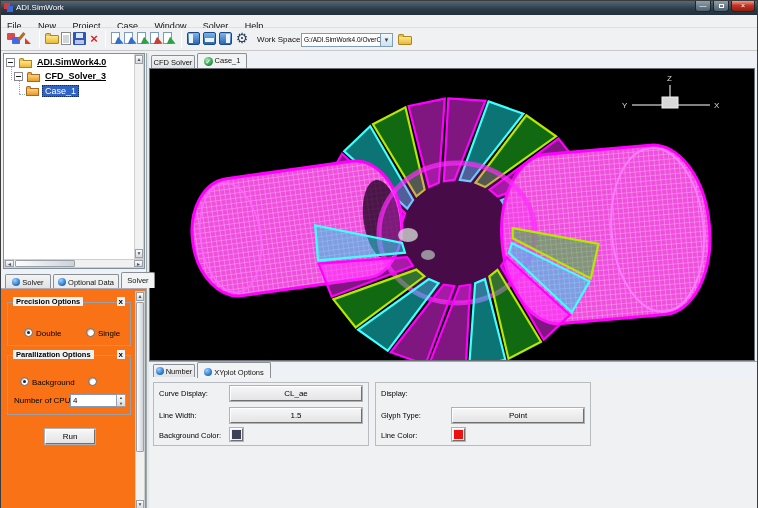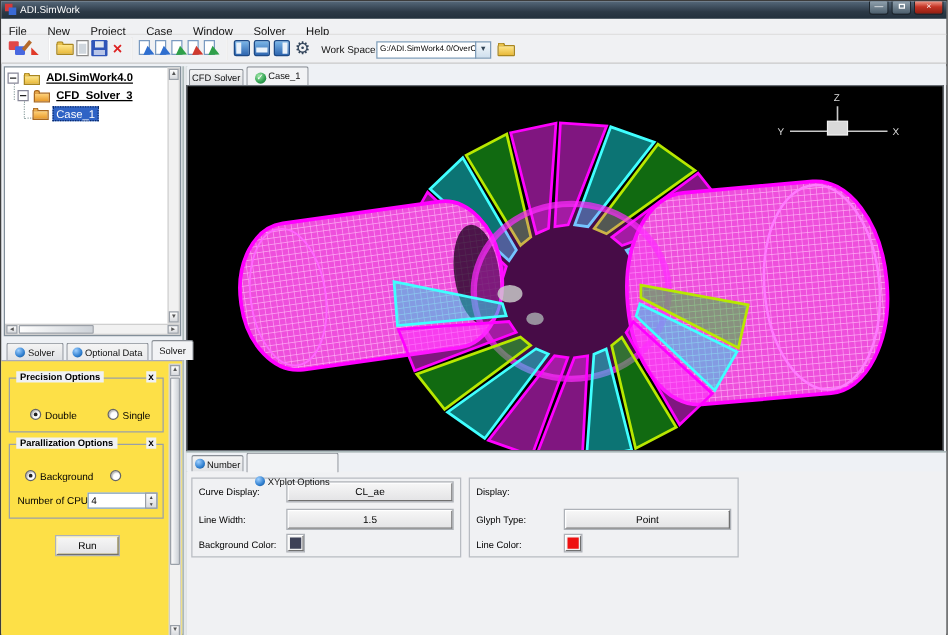--- a/index.html
+++ b/index.html
@@ -70,21 +70,21 @@
   .sb-thumb { background:linear-gradient(90deg,#fdfdfd,#cdd2d8); border:1px solid #9aa0a8; border-radius:1px; }
 
   
   .tab { position:absolute; border:1px solid #8a8f96; border-bottom:none; border-radius:2px 2px 0 0; background:linear-gradient(#f4f4f4,#dfe1e4); font-size:7.5px; color:#111; text-align:center; }
   .tab.active { background:#f2f3f5; z-index:3; }
   .tab .lbl { display:inline-block; padding-top:3px; }
   .info-ball { display:inline-block; width:8px; height:8px; border-radius:50%; background:radial-gradient(circle at 35% 30%, #9fd0ff, #2f7fd0 60%, #14477e); vertical-align:-1px; margin-right:2px; }
   .check-ball { display:inline-block; width:9px; height:9px; border-radius:50%; background:radial-gradient(circle at 35% 30%, #9fe8a8, #2fa050 60%, #10622a); color:#fff; font-size:7px; line-height:9px; text-align:center; vertical-align:-1px; margin-right:2px; }
 
   
-  .solverpanel { left:0px; top:287px; width:145px; height:221px; background:#fde047; border-top:1px solid #aab; }
+  .solverpanel { left:0px; top:287px; width:145px; height:221px; background:#f97316; border-top:1px solid #aab; }
   .gbox { position:absolute; border:1px solid #9aa0a8; }
   .gbox .legend { position:absolute; top:-6px; left:5px; background:#f0f1f3; padding:0 3px; font-size:7.5px; font-weight:bold; color:#000; }
   .gbox .gx { position:absolute; top:-6px; right:5px; background:#f0f1f3; padding:0 2px; font-size:8px; font-weight:bold; color:#000; }
   .radio { display:inline-block; width:9px; height:9px; border-radius:50%; background:#fff; border:1px solid #666; box-shadow:inset 1px 1px 1px #bbb; vertical-align:-1px; margin-right:3px; position:relative; }
   .radio.sel::after { content:""; position:absolute; left:2px; top:2px; width:3px; height:3px; border-radius:50%; background:#222; }
   .rlabel { font-size:8px; color:#000; }
   .spin { background:#fff; border:1px solid #7f9db9; font-size:8px; padding-left:2px; width:56px; height:13px; }
   .spin-btns { width:10px; height:13px; background:linear-gradient(#fdfdfd,#d8dade); border:1px solid #9aa0a8; font-size:4px; color:#444; text-align:center; line-height:6px; }
   .btn97 { background:linear-gradient(#f6f6f6,#e4e4e6); border:1px solid #707070; border-top-color:#fff; border-left-color:#fff; outline:1px solid #aeb2b8; font-size:8px; color:#000; text-align:center; }
 
@@ -331,21 +331,21 @@
       <g font-size="8" fill="#dcdcdc" font-family="Liberation Sans, sans-serif">
         <text x="517" y="12">Z</text>
         <text x="472" y="39">Y</text>
         <text x="564" y="39">X</text>
       </g>
     </svg>
   </div>
 
   <div class="abs bt-tabs-row">
     <div class="tab" style="left:4px; top:2px; width:42px; height:14px"><span class="lbl" style="padding-top:2px"><span class="info-ball"></span><span>Number</span></span></div>
-    <div class="tab active" style="left:48px; top:0px; width:74px; height:16px"><span class="lbl" style="padding-top:18px"><span class="info-ball"></span><span>XYplot Options</span></span></div>
+    <div class="tab active" style="left:48px; top:0px; width:74px; height:16px"><span class="lbl" style="padding-top:5px"><span class="info-ball"></span><span>XYplot Options</span></span></div>
   </div>
 
   <div class="abs plotpanel">
     <div class="gbox" style="left:4px; top:5px; width:216px; height:64px; border-color:#b8bcc2">
       <span class="abs plabel" style="left:5px; top:6px">Curve Display:</span>
       <div class="abs btn97" style="left:76px; top:3px; width:132px; height:15px; line-height:14px">CL_ae</div>
       <span class="abs plabel" style="left:5px; top:28px">Line Width:</span>
       <div class="abs btn97" style="left:76px; top:25px; width:132px; height:15px; line-height:14px">1.5</div>
       <span class="abs plabel" style="left:5px; top:48px">Background Color:</span>
       <div class="abs swatch" style="left:76px; top:45px">

